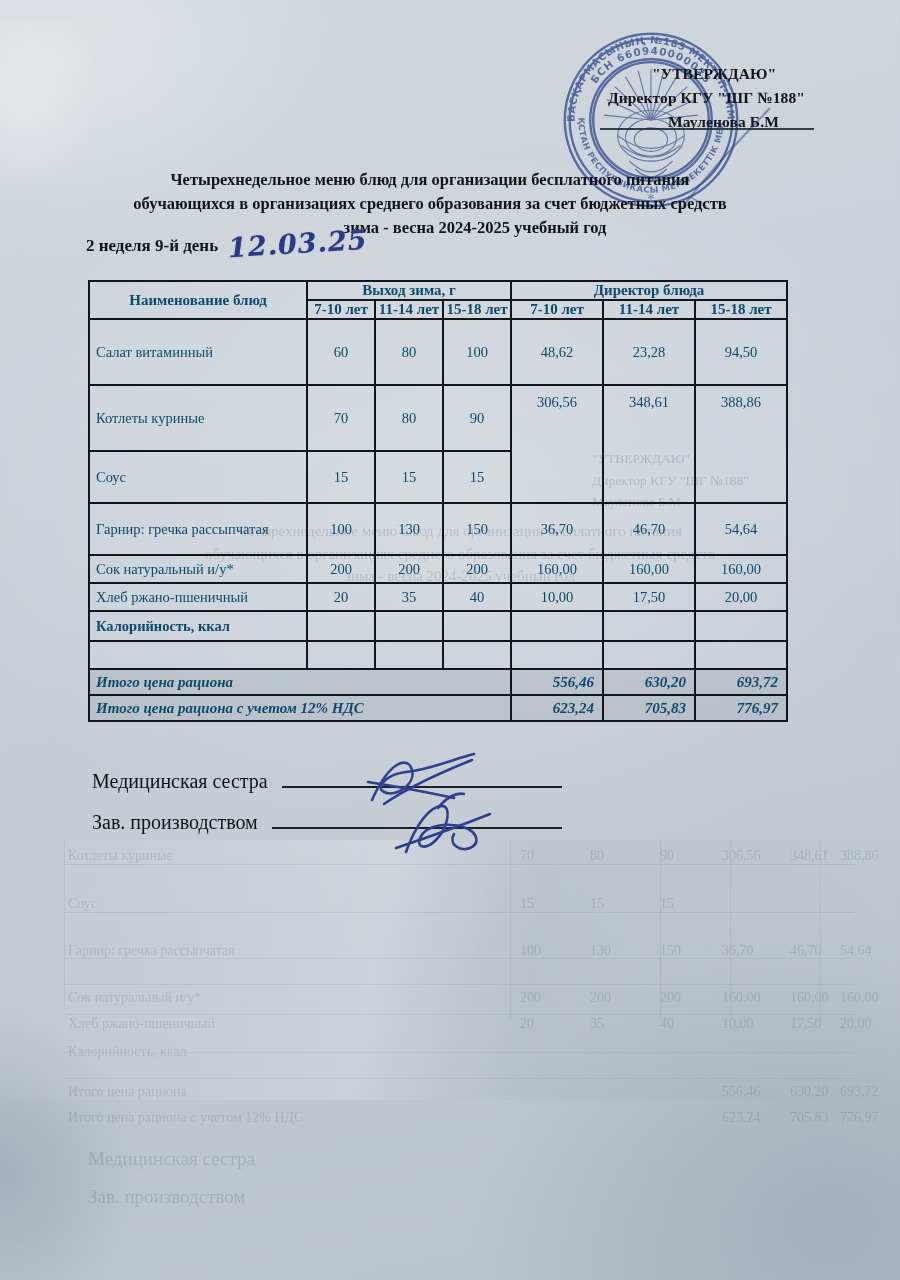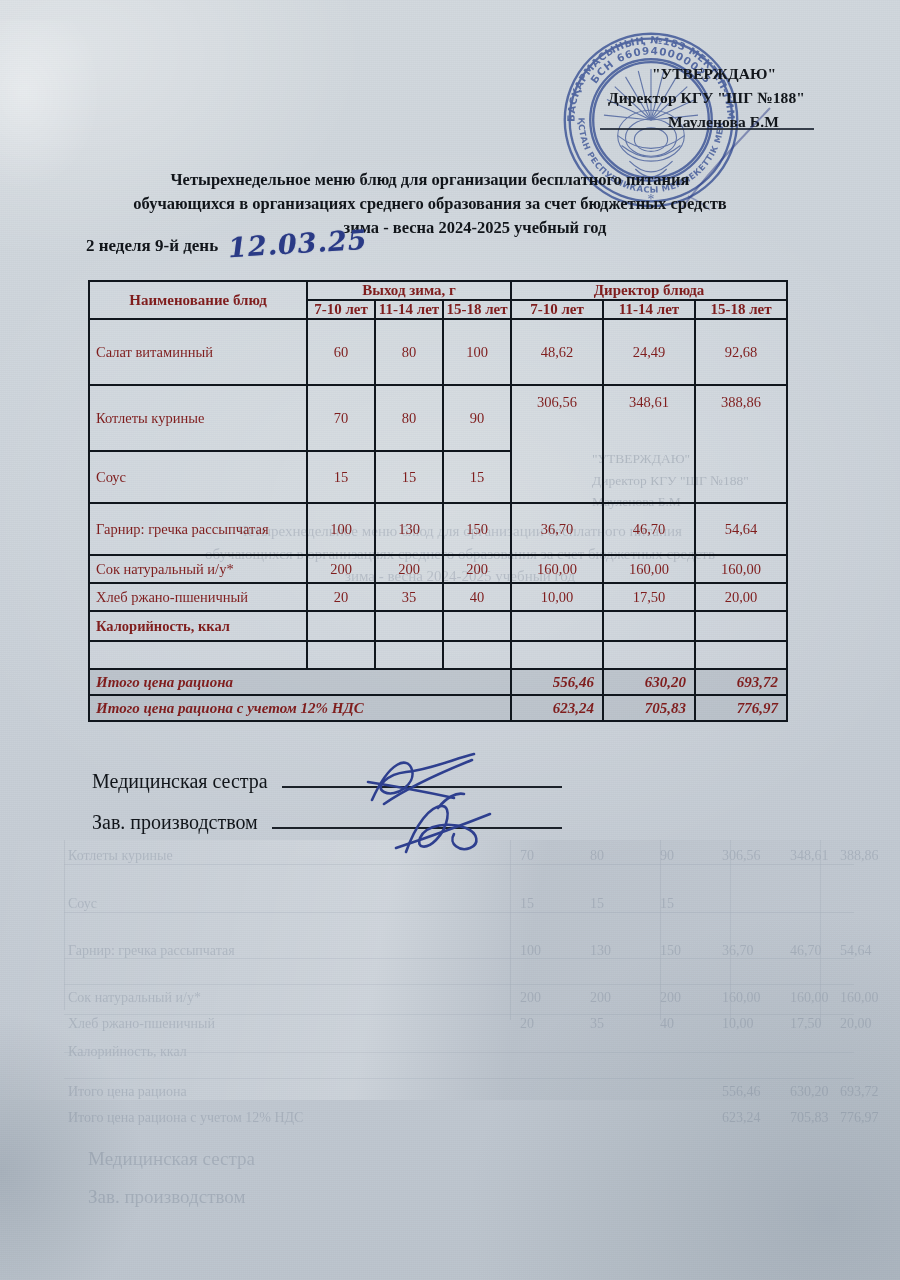--- a/index.html
+++ b/index.html
@@ -83,21 +83,21 @@
     font-family:"DejaVu Serif", serif;
     font-size:27px;font-style:italic;font-weight:bold;
     color:#2a3a86; letter-spacing:1px;
     transform:rotate(-3.5deg);
     text-shadow:0 0 1px rgba(42,58,134,.5);
   }
 
   
   #tbl-wrap{position:absolute;left:88px;top:280px;width:752px;z-index:8;}
   table{border-collapse:collapse;width:595px;table-layout:fixed;
-        font-size:14.5px;color:#7f1d1d;}
+        font-size:14.5px;color:#0c4a6e;}
   table, th, td{border:2px solid #10161d;}
   th,td{padding:0;text-align:center;vertical-align:middle;
         background:rgba(255,255,255,0.055);}
   th{font-weight:bold;font-size:15px;}
   td.name{text-align:left;padding-left:6px;font-size:14.5px;margin-top:9px;}
   th.name{text-align:center;}
   col.c-name{width:218px;}
   col.c-n{width:68px;}
   col.c-c{width:92px;}
 
@@ -325,22 +325,22 @@
       </tr>
     </thead>
     <tbody>
 
       <tr class="r-tall">
         <td class="name">Салат витаминный</td>
         <td class="val">60</td>
         <td class="val">80</td>
         <td class="val">100</td>
         <td class="val">48,62</td>
-        <td class="val">24,49</td>
-        <td class="val">92,68</td>
+        <td class="val">23,28</td>
+        <td class="val">94,50</td>
       </tr>
 
       <tr class="r-tall">
         <td class="name">Котлеты куриные</td>
         <td class="val">70</td>
         <td class="val">80</td>
         <td class="val">90</td>
         <td class="val" rowspan="2" style="vertical-align:top;padding-top:8px;">306,56</td>
         <td class="val" rowspan="2" style="vertical-align:top;padding-top:8px;">348,61</td>
         <td class="val" rowspan="2" style="vertical-align:top;padding-top:8px;">388,86</td>

